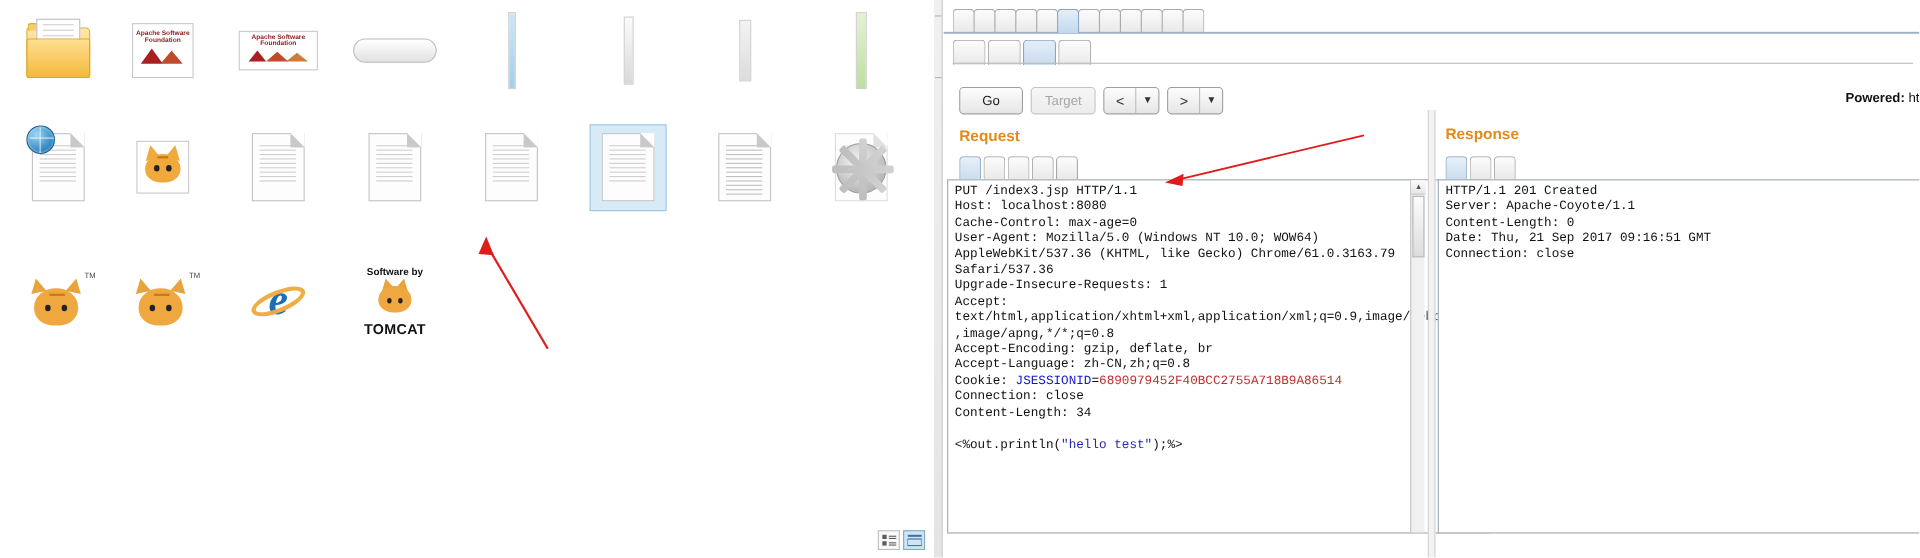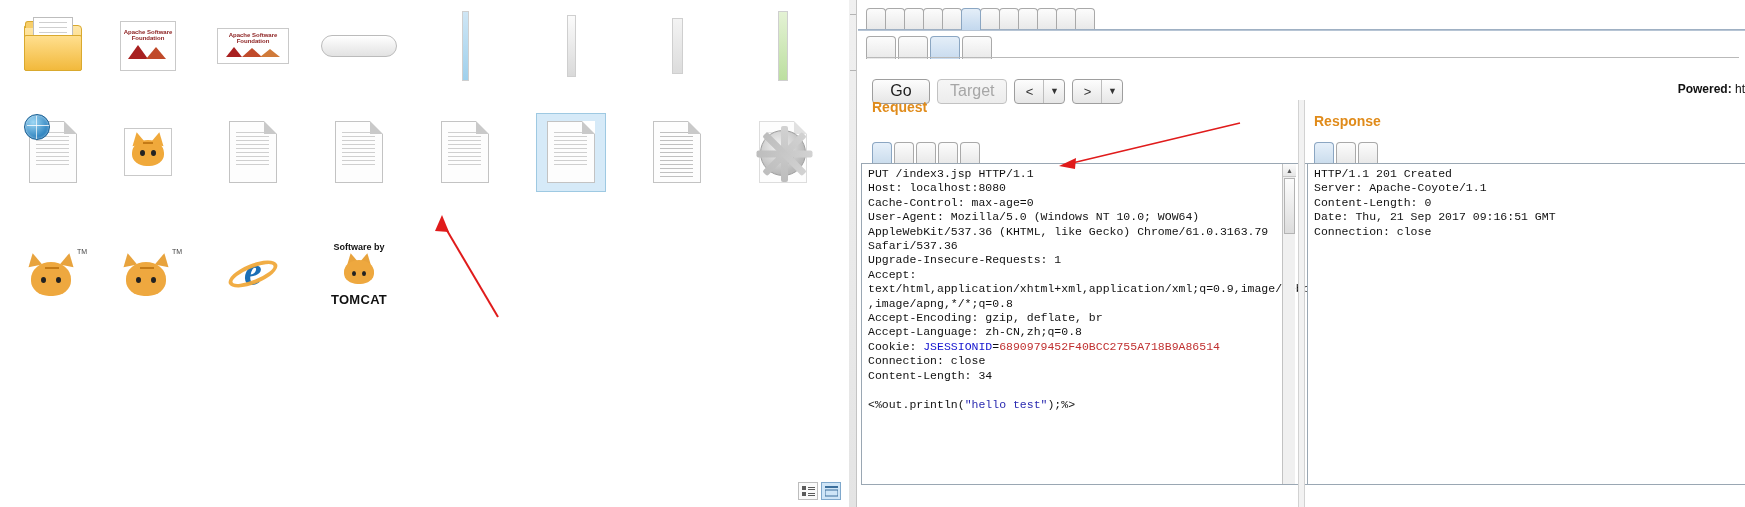--- a/index.html
+++ b/index.html
@@ -234,21 +234,21 @@
   .stab .x { font-size:10px; color:#9a9a9a; }
   .subtab-underline {
     position:absolute; left:8px; right:6px; top:57px; height:1px; background:#b9b9b9;
   }
 
   
   .ctrlrow { position:absolute; left:14px; top:78px; height:26px; display:flex; align-items:center; gap:7px; }
   .bbtn {
     height:25px; min-width:58px; padding:0 12px;
     display:flex; align-items:center; justify-content:center;
-    font-size:16px; color:#1d1d1d;
+    font-size:12px; color:#1d1d1d;
     background:linear-gradient(#fdfdfd,#e6e6e6);
     border:1px solid #9e9e9e; border-radius:4px;
   }
   .bbtn.disabled { color:#a6a6a6; background:linear-gradient(#f6f6f6,#ececec); border-color:#c2c2c2; }
   .splitbtn {
     height:25px; display:flex; align-items:stretch;
     background:linear-gradient(#fdfdfd,#e6e6e6);
     border:1px solid #9e9e9e; border-radius:4px; overflow:hidden;
   }
   .splitbtn .main { width:28px; display:flex; align-items:center; justify-content:center; font-size:13px; color:#333; }
@@ -695,21 +695,21 @@
         <div class="div"></div>
         <div class="caret">▼</div>
       </div>
     </div>
 
     <div class="target-label" style="right:0px;">
       <span>Powered:</span>
       <span class="url">ht</span>
     </div>
 
-    <div class="pane-title" style="left:14px; top:99px;">Request</div>
+    <div class="pane-title" style="left:14px; top:115px;">Request</div>
     <div class="ptabs" id="request-tabs" style="left:14px; top:142px;">
         <div class="ptab active">
           <span></span>
         </div>
         <div class="ptab">
           <span></span>
         </div>
         <div class="ptab">
           <span></span>
         </div>

